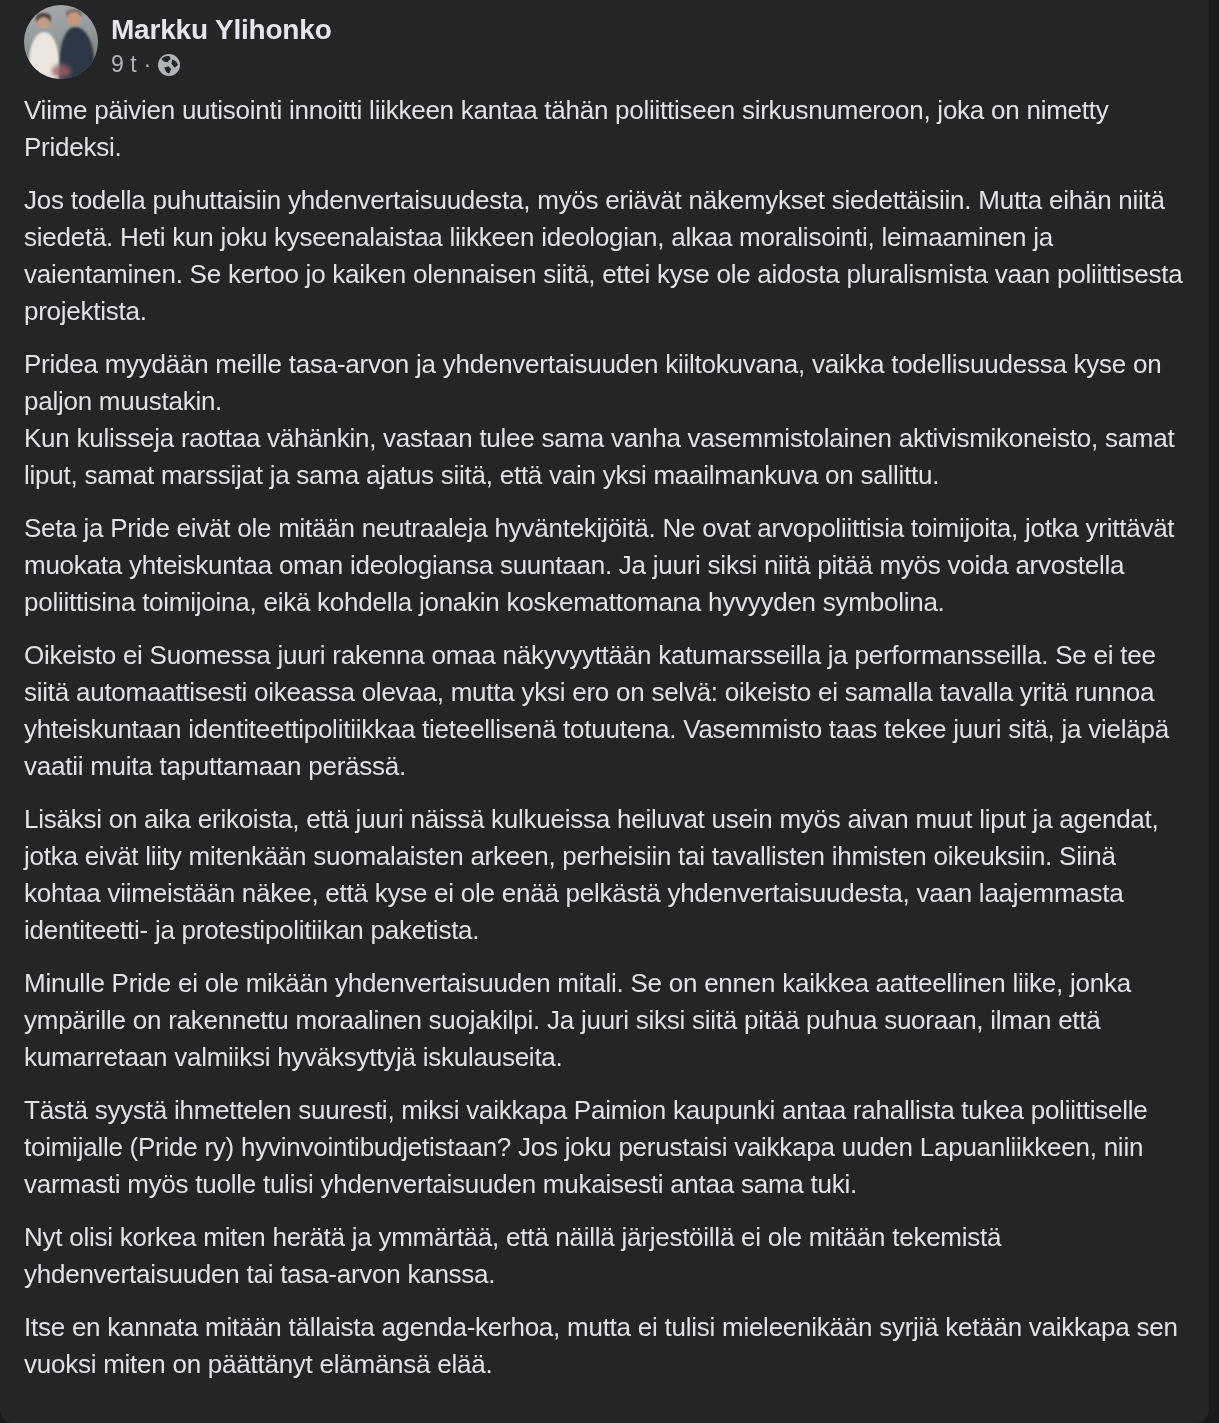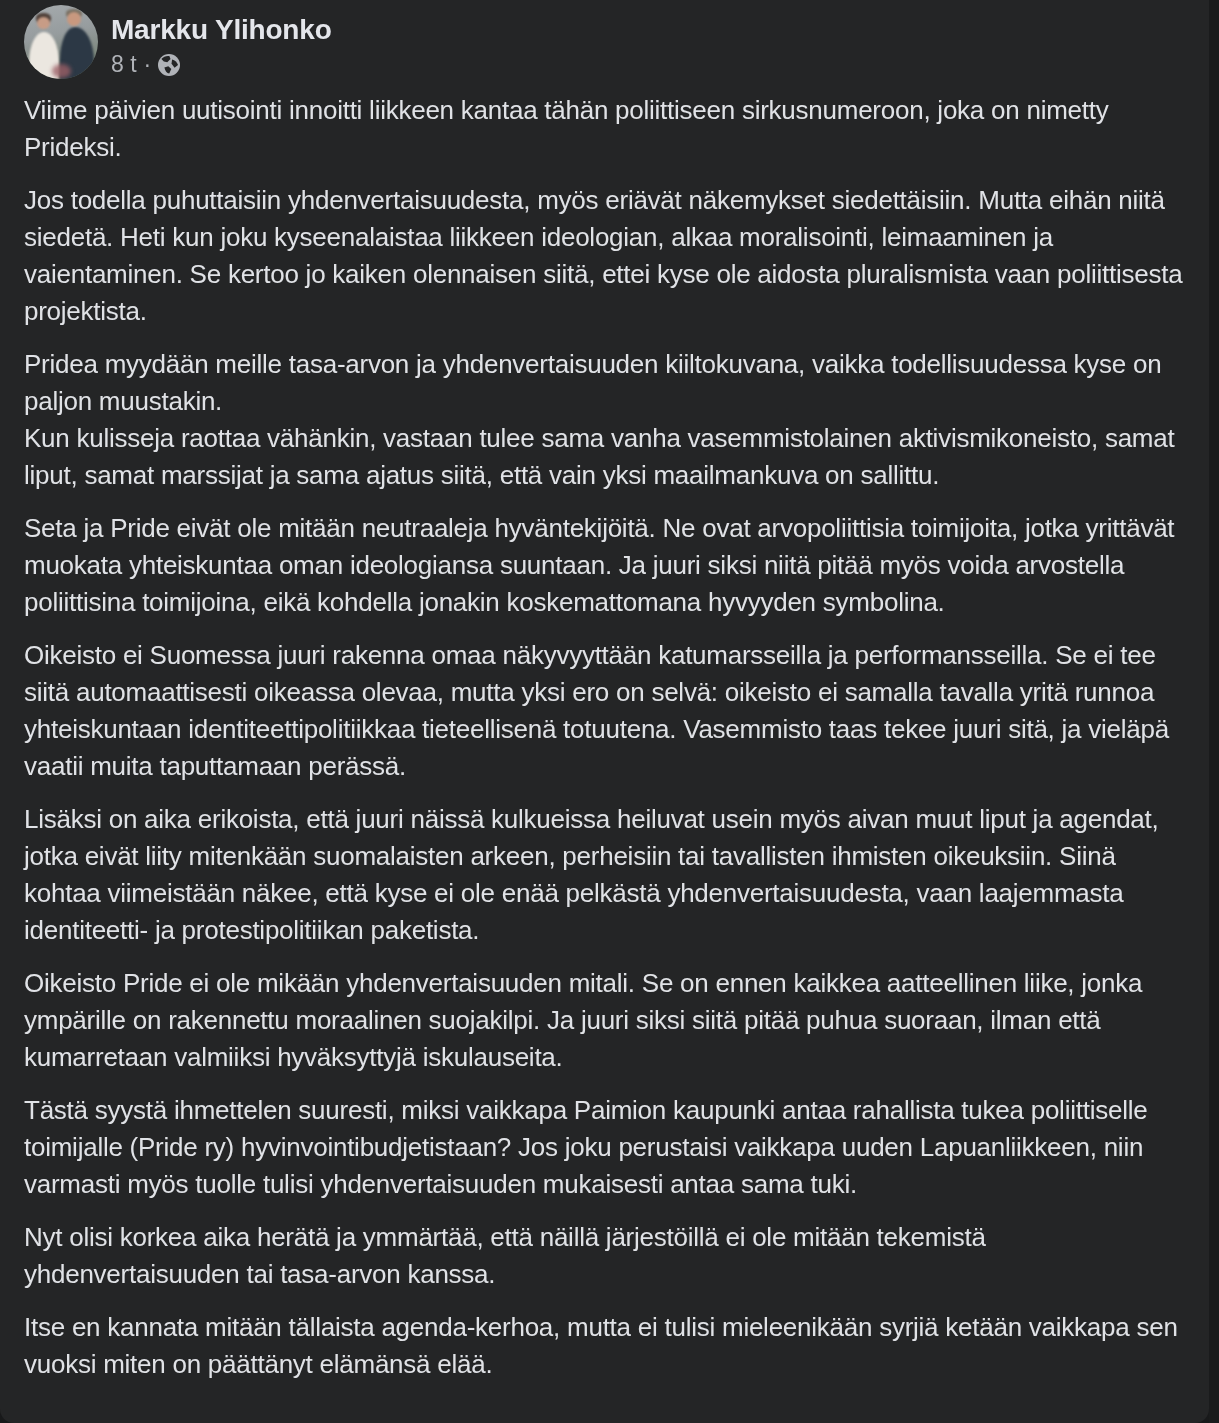--- a/index.html
+++ b/index.html
@@ -158,21 +158,21 @@
         <div class="bride-hair"></div>
         <div class="bride-head"></div>
         <div class="groom-figure"></div>
         <div class="groom-hair"></div>
         <div class="groom-head"></div>
         <div class="flowers"></div>
       </div>
       <div class="header-text">
         <a class="author-name">Markku Ylihonko</a>
         <div class="post-meta">
-          <span class="timestamp">8 t</span>
+          <span class="timestamp">9 t</span>
           <span class="meta-separator">·</span>
           <span class="globe-icon">
             <svg width="22" height="22" viewBox="0 0 20 20" aria-hidden="true">
               <circle cx="10" cy="10" r="10" fill="#b0b3b8"></circle>
               <path fill="#242526" d="M3.1,4.6 C4.9,2.4 7.6,1.5 10.3,1.9 L11.4,4.6 L8.4,7.6 L5.3,6.8 Z"></path>
               <path fill="#242526" d="M12.8,4.9 C15.4,5.4 17.6,7.4 18.2,10.1 L15.1,12.6 L12.3,8.8 Z"></path>
               <path fill="#242526" d="M5.8,12.2 L9.4,11.2 L12.1,13.7 L10.2,17.7 C8.1,17.4 6.4,15.2 5.8,12.2 Z"></path>
             </svg>
           </span>
         </div>
@@ -180,23 +180,23 @@
     </header>
 
     <div class="post-body">
       <p>Viime päivien uutisointi innoitti liikkeen kantaa tähän poliittiseen sirkusnumeroon, joka on nimetty Prideksi.</p>
       <p>Jos todella puhuttaisiin yhdenvertaisuudesta, myös eriävät näkemykset siedettäisiin. Mutta eihän niitä siedetä. Heti kun joku kyseenalaistaa liikkeen ideologian, alkaa moralisointi, leimaaminen ja vaientaminen. Se kertoo jo kaiken olennaisen siitä, ettei kyse ole aidosta pluralismista vaan poliittisesta projektista.</p>
       <p>Pridea myydään meille tasa-arvon ja yhdenvertaisuuden kiiltokuvana, vaikka todellisuudessa kyse on paljon muustakin.
 Kun kulisseja raottaa vähänkin, vastaan tulee sama vanha vasemmistolainen aktivismikoneisto, samat liput, samat marssijat ja sama ajatus siitä, että vain yksi maailmankuva on sallittu.</p>
       <p>Seta ja Pride eivät ole mitään neutraaleja hyväntekijöitä. Ne ovat arvopoliittisia toimijoita, jotka yrittävät muokata yhteiskuntaa oman ideologiansa suuntaan. Ja juuri siksi niitä pitää myös voida arvostella poliittisina toimijoina, eikä kohdella jonakin koskemattomana hyvyyden symbolina.</p>
       <p>Oikeisto ei Suomessa juuri rakenna omaa näkyvyyttään katumarsseilla ja performansseilla. Se ei tee siitä automaattisesti oikeassa olevaa, mutta yksi ero on selvä: oikeisto ei samalla tavalla yritä runnoa yhteiskuntaan identiteettipolitiikkaa tieteellisenä totuutena. Vasemmisto taas tekee juuri sitä, ja vieläpä vaatii muita taputtamaan perässä.</p>
       <p>Lisäksi on aika erikoista, että juuri näissä kulkueissa heiluvat usein myös aivan muut liput ja agendat, jotka eivät liity mitenkään suomalaisten arkeen, perheisiin tai tavallisten ihmisten oikeuksiin. Siinä kohtaa viimeistään näkee, että kyse ei ole enää pelkästä yhdenvertaisuudesta, vaan laajemmasta identiteetti- ja protestipolitiikan paketista.</p>
-      <p>Oikeisto Pride ei ole mikään yhdenvertaisuuden mitali. Se on ennen kaikkea aatteellinen liike, jonka ympärille on rakennettu moraalinen suojakilpi. Ja juuri siksi siitä pitää puhua suoraan, ilman että kumarretaan valmiiksi hyväksyttyjä iskulauseita.</p>
+      <p>Minulle Pride ei ole mikään yhdenvertaisuuden mitali. Se on ennen kaikkea aatteellinen liike, jonka ympärille on rakennettu moraalinen suojakilpi. Ja juuri siksi siitä pitää puhua suoraan, ilman että kumarretaan valmiiksi hyväksyttyjä iskulauseita.</p>
       <p>Tästä syystä ihmettelen suuresti, miksi vaikkapa Paimion kaupunki antaa rahallista tukea poliittiselle toimijalle (Pride ry) hyvinvointibudjetistaan? Jos joku perustaisi vaikkapa uuden Lapuanliikkeen, niin varmasti myös tuolle tulisi yhdenvertaisuuden mukaisesti antaa sama tuki.</p>
-      <p>Nyt olisi korkea aika herätä ja ymmärtää, että näillä järjestöillä ei ole mitään tekemistä yhdenvertaisuuden tai tasa-arvon kanssa.</p>
+      <p>Nyt olisi korkea miten herätä ja ymmärtää, että näillä järjestöillä ei ole mitään tekemistä yhdenvertaisuuden tai tasa-arvon kanssa.</p>
       <p>Itse en kannata mitään tällaista agenda-kerhoa, mutta ei tulisi mieleenikään syrjiä ketään vaikkapa sen vuoksi miten on päättänyt elämänsä elää.</p>
     </div>
 
   </article>
 
   <div class="scrollbar-track"></div>
 
 </div>
 
 </body></html>

